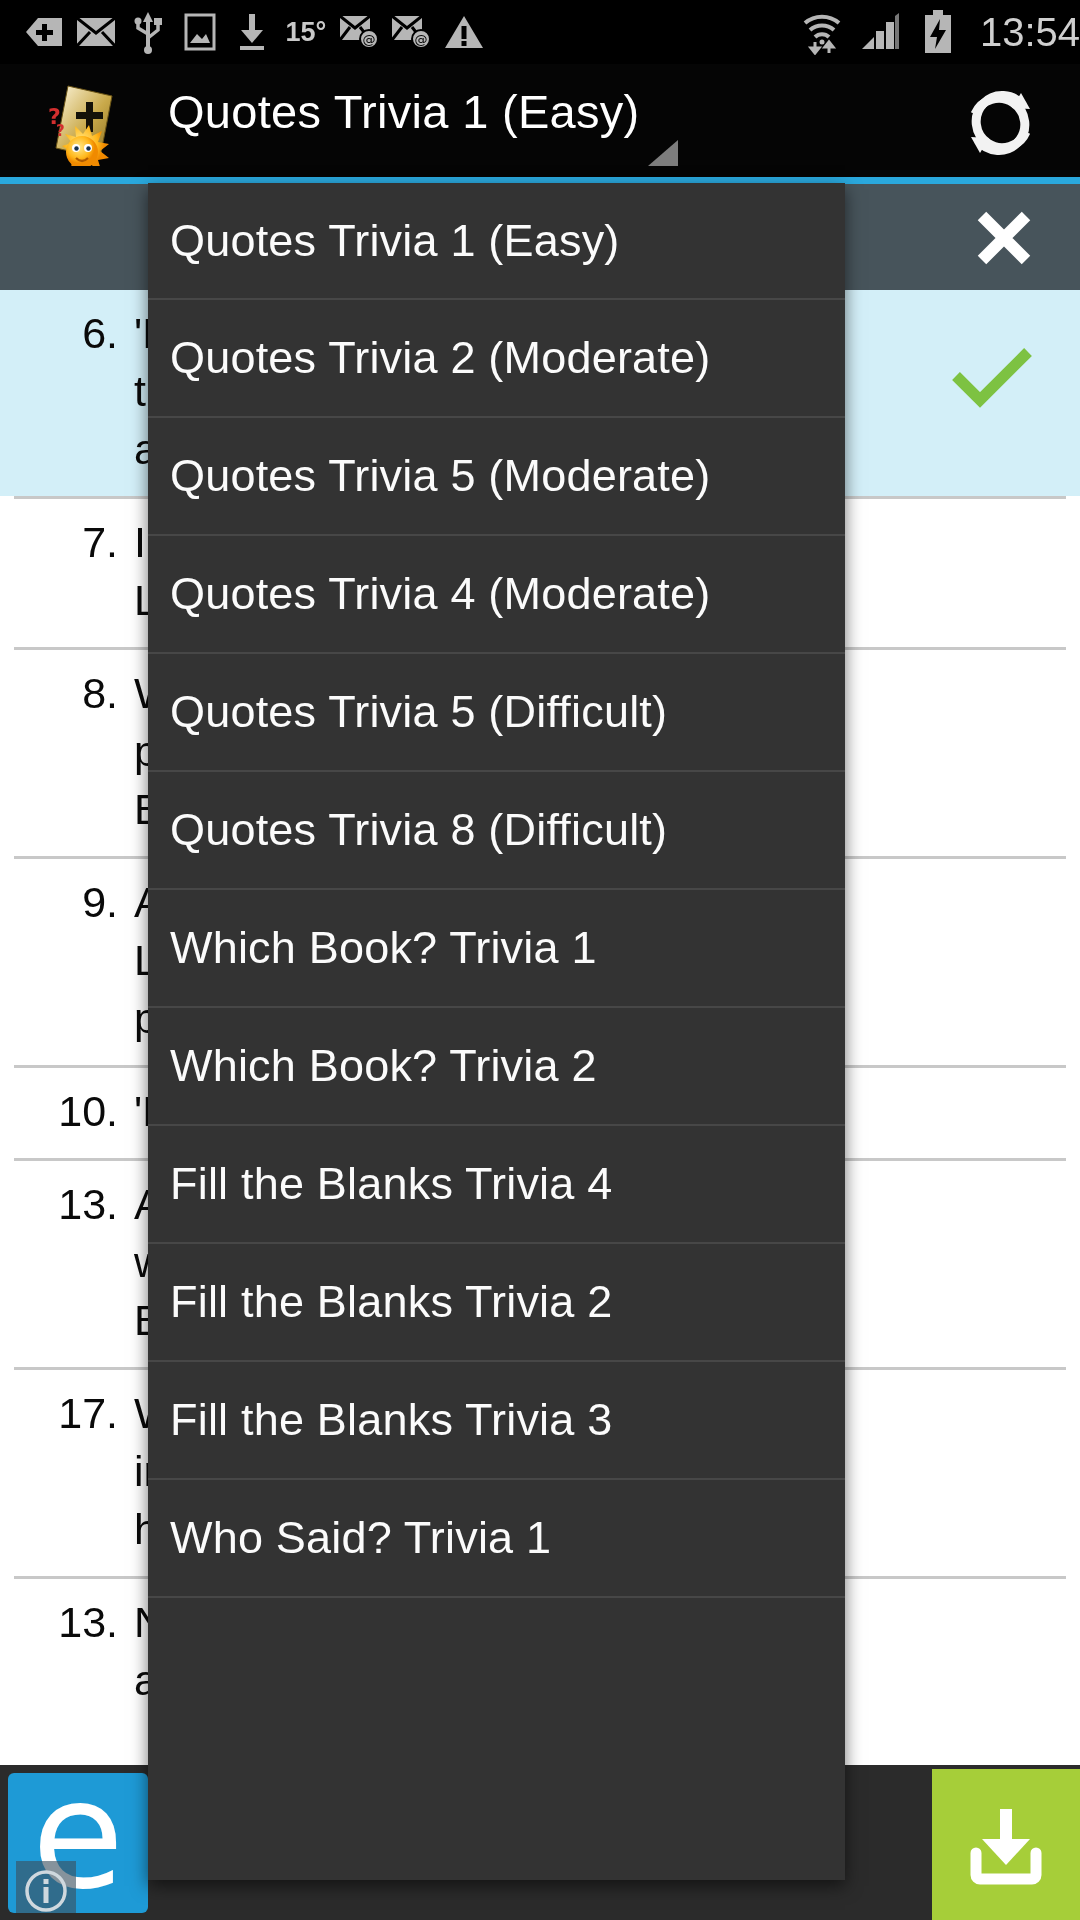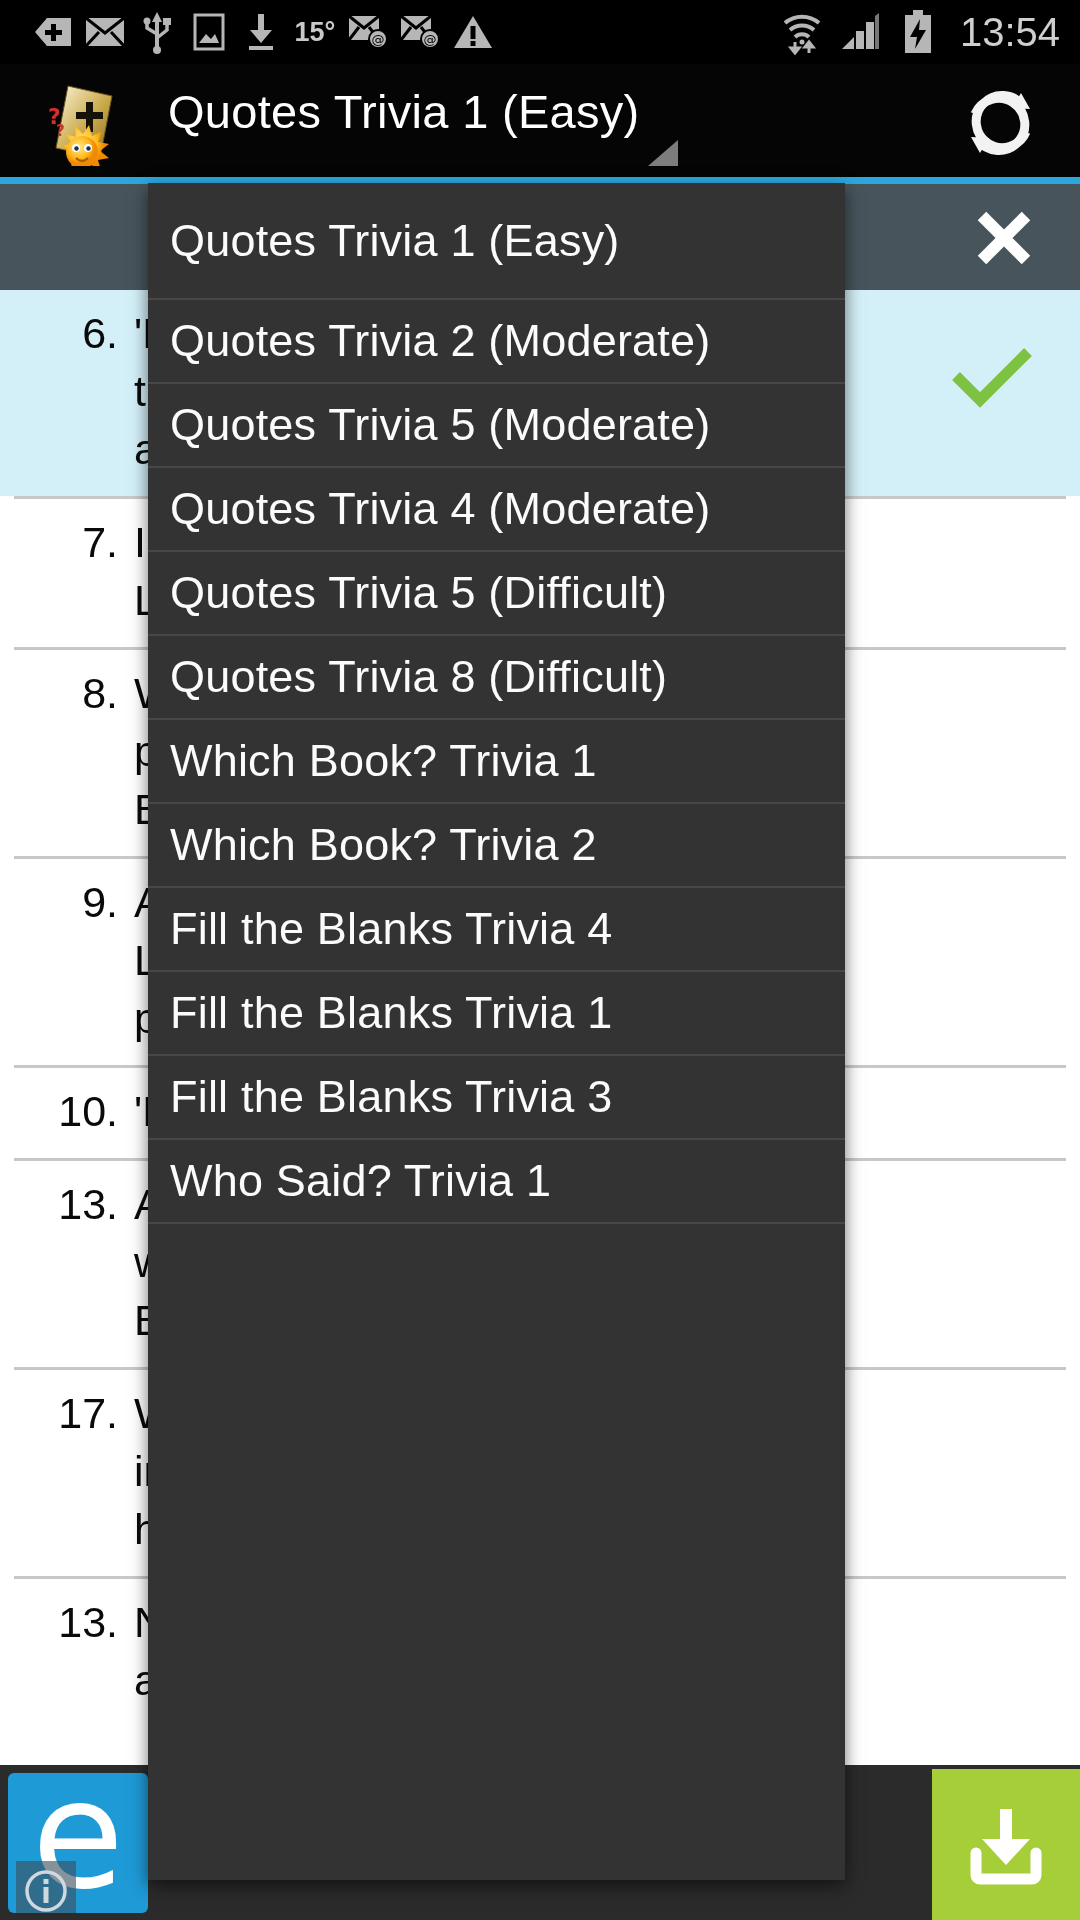--- a/index.html
+++ b/index.html
@@ -2,22 +2,22 @@
 <html><head>
 <meta charset="utf-8">
 <style>
   html,body{margin:0;padding:0;background:#000;}
   body{width:1080px;height:1920px;position:relative;overflow:hidden;
        font-family:"Liberation Sans","DejaVu Sans",sans-serif;}
 
   
   #statusbar{position:absolute;left:0;top:0;width:1080px;height:64px;background:#000;
              display:flex;align-items:center;}
-  #status-left{display:flex;align-items:center;gap:0px;padding-left:27px;}
-  #status-right{margin-left:auto;display:flex;align-items:center;padding-right:20px;gap:6px;}
+  #status-left{display:flex;align-items:center;gap:0px;padding-left:18px;}
+  #status-right{margin-left:auto;display:flex;align-items:center;gap:6px;}
   .sicon{width:52px;height:40px;display:flex;align-items:center;justify-content:center;
          color:#b6b6b6;}
   .sicon svg{display:block;}
   #clock{color:#cfcfcf;font-size:40px;letter-spacing:0px;margin-left:10px;
          font-family:"Liberation Sans",sans-serif;}
   #temp{color:#c9c9c9;font-size:27px;font-weight:bold;width:56px;text-align:center;}
 
   
   #actionbar{position:absolute;left:0;top:64px;width:1080px;height:114px;background:#050505;}
   #app-icon{position:absolute;left:34px;top:16px;width:96px;height:86px;}
@@ -57,21 +57,21 @@
   #ad-info{position:absolute;left:8px;top:88px;width:60px;height:60px;
            background:rgba(60,80,95,.62);display:flex;align-items:center;justify-content:center;}
   #ad-title{position:absolute;left:168px;top:20px;color:#e8e8e8;font-size:34px;white-space:nowrap;}
   #ad-sub{position:absolute;left:168px;top:74px;color:#e8922a;font-size:34px;white-space:nowrap;}
   #ad-dl{position:absolute;left:932px;top:4px;width:148px;height:151px;background:#a6ce39;
          display:flex;align-items:center;justify-content:center;}
 
   
   #dropdown{position:absolute;left:148px;top:183px;width:697px;height:1697px;
             background:#333333;box-shadow:0 6px 16px rgba(0,0,0,.55);overflow:hidden;}
-  .mitem{position:relative;height:84px;box-sizing:border-box;
+  .mitem{position:relative;height:118px;box-sizing:border-box;
          display:flex;align-items:center;border-bottom:2px solid #474747;}
   .mitem .mlabel{color:#fbfbfb;font-size:45px;padding-left:22px;white-space:nowrap;
                  letter-spacing:.2px;}
   .mitem:nth-child(1) .mlabel{padding-left:22px;}
 </style>
 </head>
 <body>
 
 <div id="statusbar">
   <div id="status-left">
@@ -351,21 +351,21 @@
     <div class="mitem">
       <span class="mlabel">Which Book? Trivia 1</span>
     </div>
     <div class="mitem">
       <span class="mlabel">Which Book? Trivia 2</span>
     </div>
     <div class="mitem">
       <span class="mlabel">Fill the Blanks Trivia 4</span>
     </div>
     <div class="mitem">
-      <span class="mlabel">Fill the Blanks Trivia 1</span>
+      <span class="mlabel">Fill the Blanks Trivia 2</span>
     </div>
     <div class="mitem">
       <span class="mlabel">Fill the Blanks Trivia 3</span>
     </div>
     <div class="mitem">
       <span class="mlabel">Who Said? Trivia 1</span>
     </div>
   </div>
 
 </body></html>

